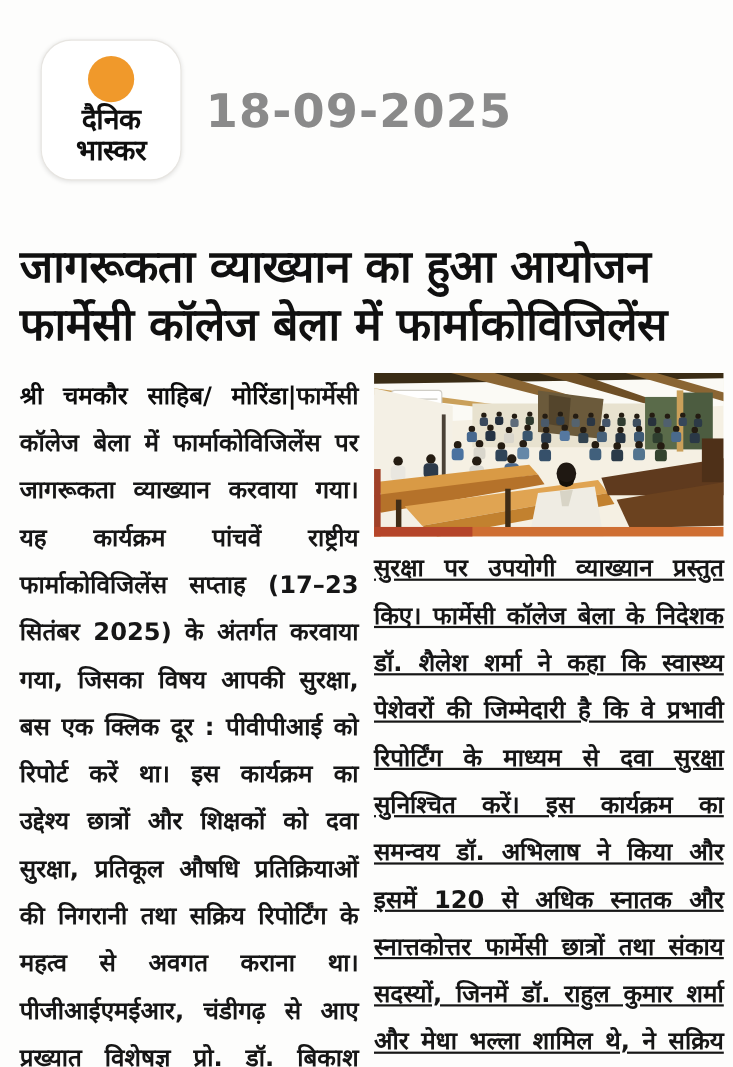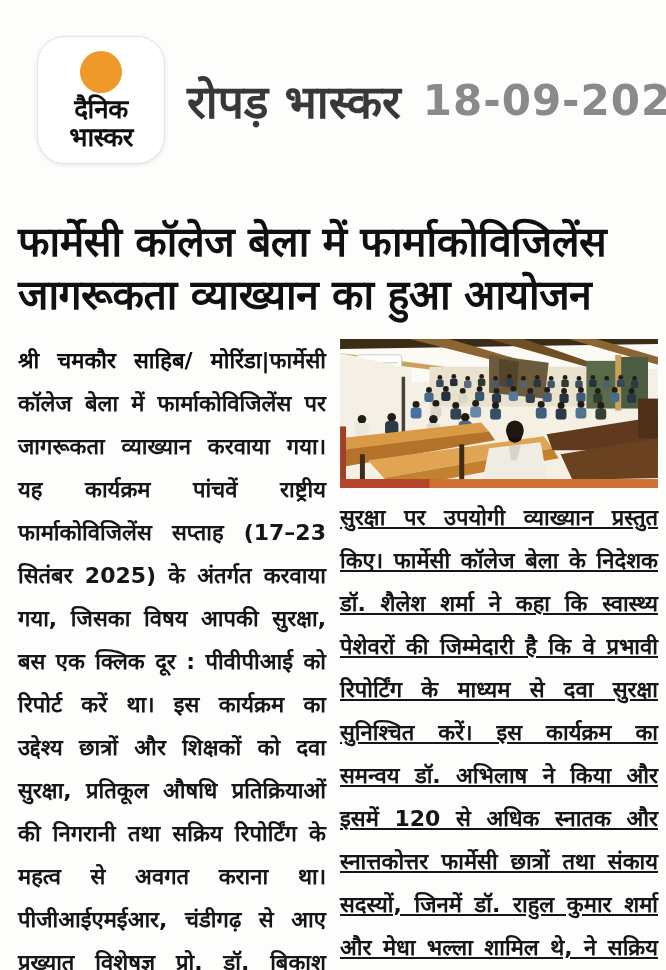--- a/index.html
+++ b/index.html
@@ -82,27 +82,26 @@
 <body>
 
 <div class="header">
   <div class="logo-card">
     <div class="logo-sun"></div>
     <div class="logo-text">
       <div>दैनिक</div>
       <div>भास्कर</div>
     </div>
   </div>
-  <div class="edition-title">रोपड़ भास्कर</div>
   <div class="issue-date">18-09-2025</div>
 </div>
 
 <div class="headline">
+  <div>जागरूकता व्याख्यान का हुआ आयोजन</div>
   <div>फार्मेसी कॉलेज बेला में फार्माकोविजिलेंस</div>
-  <div>जागरूकता व्याख्यान का हुआ आयोजन</div>
 </div>
 
 <div class="article-body">
 
   <div class="col col-left">
     <span class="dateline">श्री चमकौर साहिब/ मोरिंडा|</span><span>फार्मेसी कॉलेज बेला में फार्माकोविजिलेंस पर जागरूकता व्याख्यान करवाया गया। यह कार्यक्रम पांचवें राष्ट्रीय फार्माकोविजिलेंस सप्ताह (17–23 सितंबर 2025) के अंतर्गत करवाया गया, जिसका विषय आपकी सुरक्षा, बस एक क्लिक दूर : पीवीपीआई को रिपोर्ट करें था। इस कार्यक्रम का उद्देश्य छात्रों और शिक्षकों को दवा सुरक्षा, प्रतिकूल औषधि प्रतिक्रियाओं की निगरानी तथा सक्रिय रिपोर्टिंग के महत्व से अवगत कराना था। पीजीआईएमईआर, चंडीगढ़ से आए प्रख्यात विशेषज्ञ प्रो. डॉ. बिकाश मेधी, डॉ. अजय प्रकाश और डॉ. संघ्या राजाराम ने इसमें दवा सुरक्षा, फार्माकोविजिलेंस प्रणाली तथा रोगी</span>
   </div>
 
   <div class="col col-right">
     <div class="photo-wrap">

